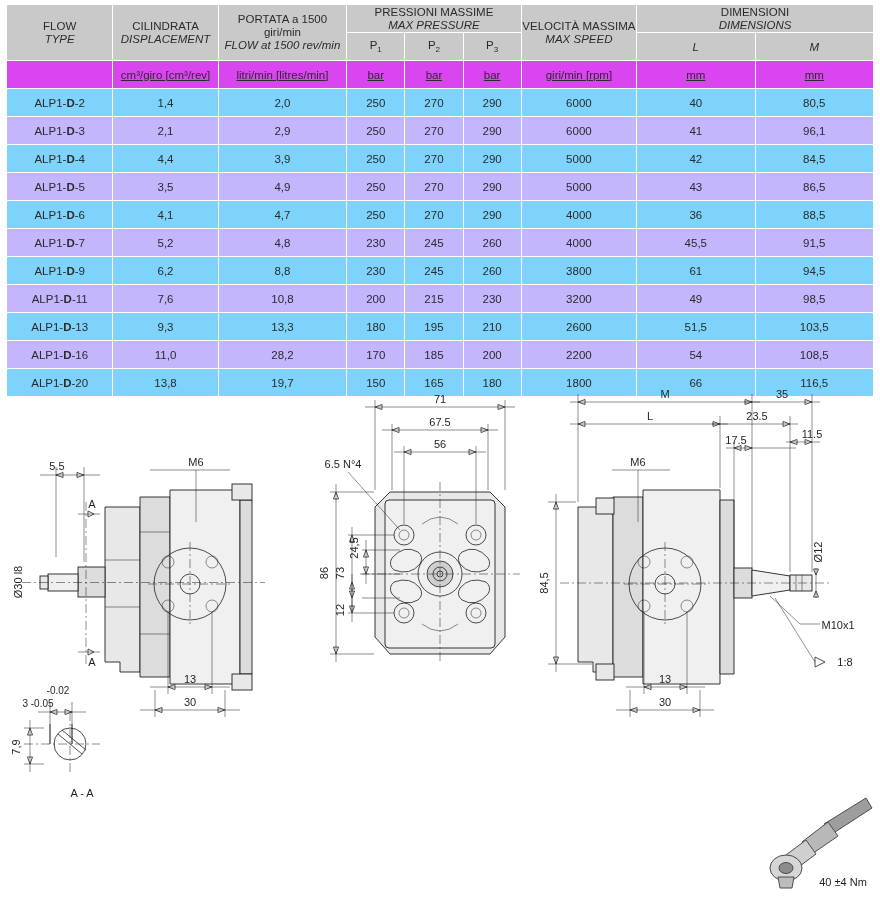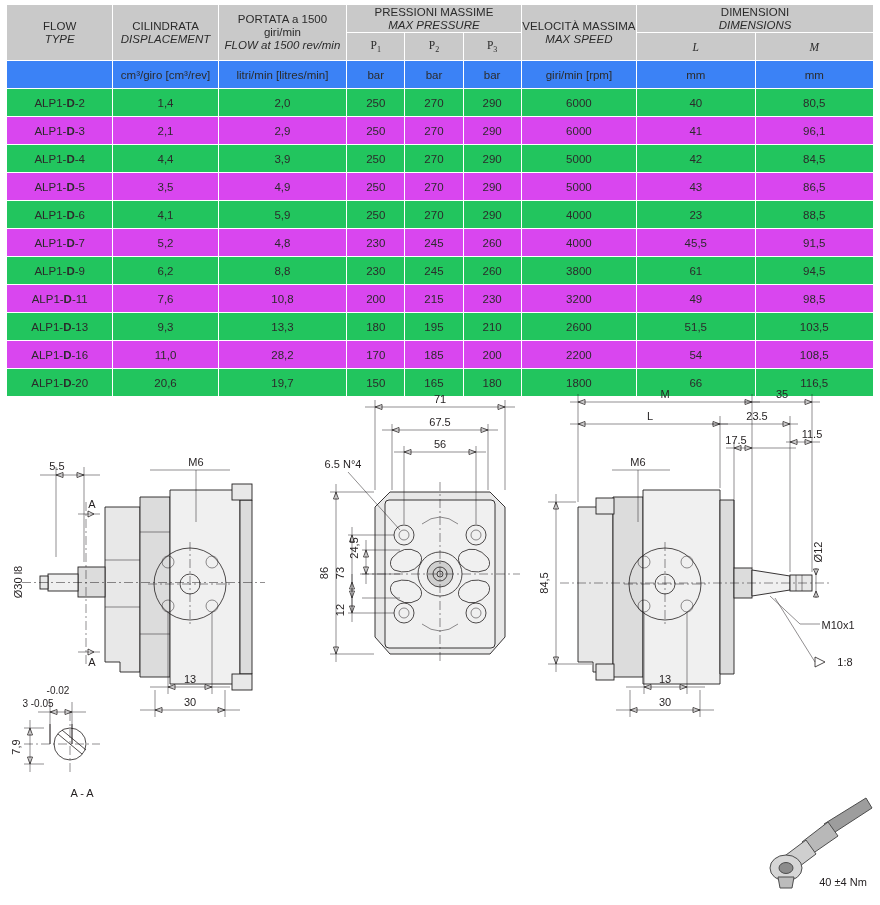--- a/index.html
+++ b/index.html
@@ -32,30 +32,30 @@
     background:#c9c9c9;
     font-size:11px;
     line-height:13px;
     height:46px;
   }
   .hdr-main td i{font-style:italic;}
   .hdr-sub td{
     background:#c9c9c9;
     height:22px;
     font-size:11px;
-    font-family:Liberation Serif, serif;
   }
   .hdr-units td{
-    background:#3b82f6;
+    background:#d946ef;
     height:22px;
     font-size:10.5px;
     color:#2b2b2b;
+    text-decoration:underline;
   }
-  .row-a td{background:#22c55e;}
-  .row-b td{background:#d946ef;}
+  .row-a td{background:#7dd3fc;}
+  .row-b td{background:#c4b5fd;}
   td.tipo{font-size:11.5px;padding-left:16px;text-align:left;}
   td.tipo b{font-weight:bold;}
   .sub{font-size:8px;vertical-align:sub;}
   
   .drawings{position:absolute;left:0;top:372px;width:880px;height:533px;}
   svg{display:block;}
   .dimtxt{font-family:"Liberation Sans", sans-serif;font-size:11px;fill:#231f20;}
   .dimtxt-s{font-family:"Liberation Sans", sans-serif;font-size:10px;fill:#231f20;}
   .ln{stroke:#231f20;stroke-width:0.8;fill:none;}
   .ln-thin{stroke:#231f20;stroke-width:0.5;fill:none;}
@@ -167,26 +167,26 @@
       <td>250</td>
       <td>270</td>
       <td>290</td>
       <td>5000</td>
       <td>43</td>
       <td>86,5</td>
     </tr>
     <tr class="row-a">
       <td class="tipo"><span>ALP1-</span><b>D</b><span>-6</span></td>
       <td>4,1</td>
-      <td>5,9</td>
+      <td>4,7</td>
       <td>250</td>
       <td>270</td>
       <td>290</td>
       <td>4000</td>
-      <td>23</td>
+      <td>36</td>
       <td>88,5</td>
     </tr>
     <tr class="row-b">
       <td class="tipo"><span>ALP1-</span><b>D</b><span>-7</span></td>
       <td>5,2</td>
       <td>4,8</td>
       <td>230</td>
       <td>245</td>
       <td>260</td>
       <td>4000</td>
@@ -232,21 +232,21 @@
       <td>28,2</td>
       <td>170</td>
       <td>185</td>
       <td>200</td>
       <td>2200</td>
       <td>54</td>
       <td>108,5</td>
     </tr>
     <tr class="row-a">
       <td class="tipo"><span>ALP1-</span><b>D</b><span>-20</span></td>
-      <td>20,6</td>
+      <td>13,8</td>
       <td>19,7</td>
       <td>150</td>
       <td>165</td>
       <td>180</td>
       <td>1800</td>
       <td>66</td>
       <td>116,5</td>
     </tr>
   </tbody>
 </table>

